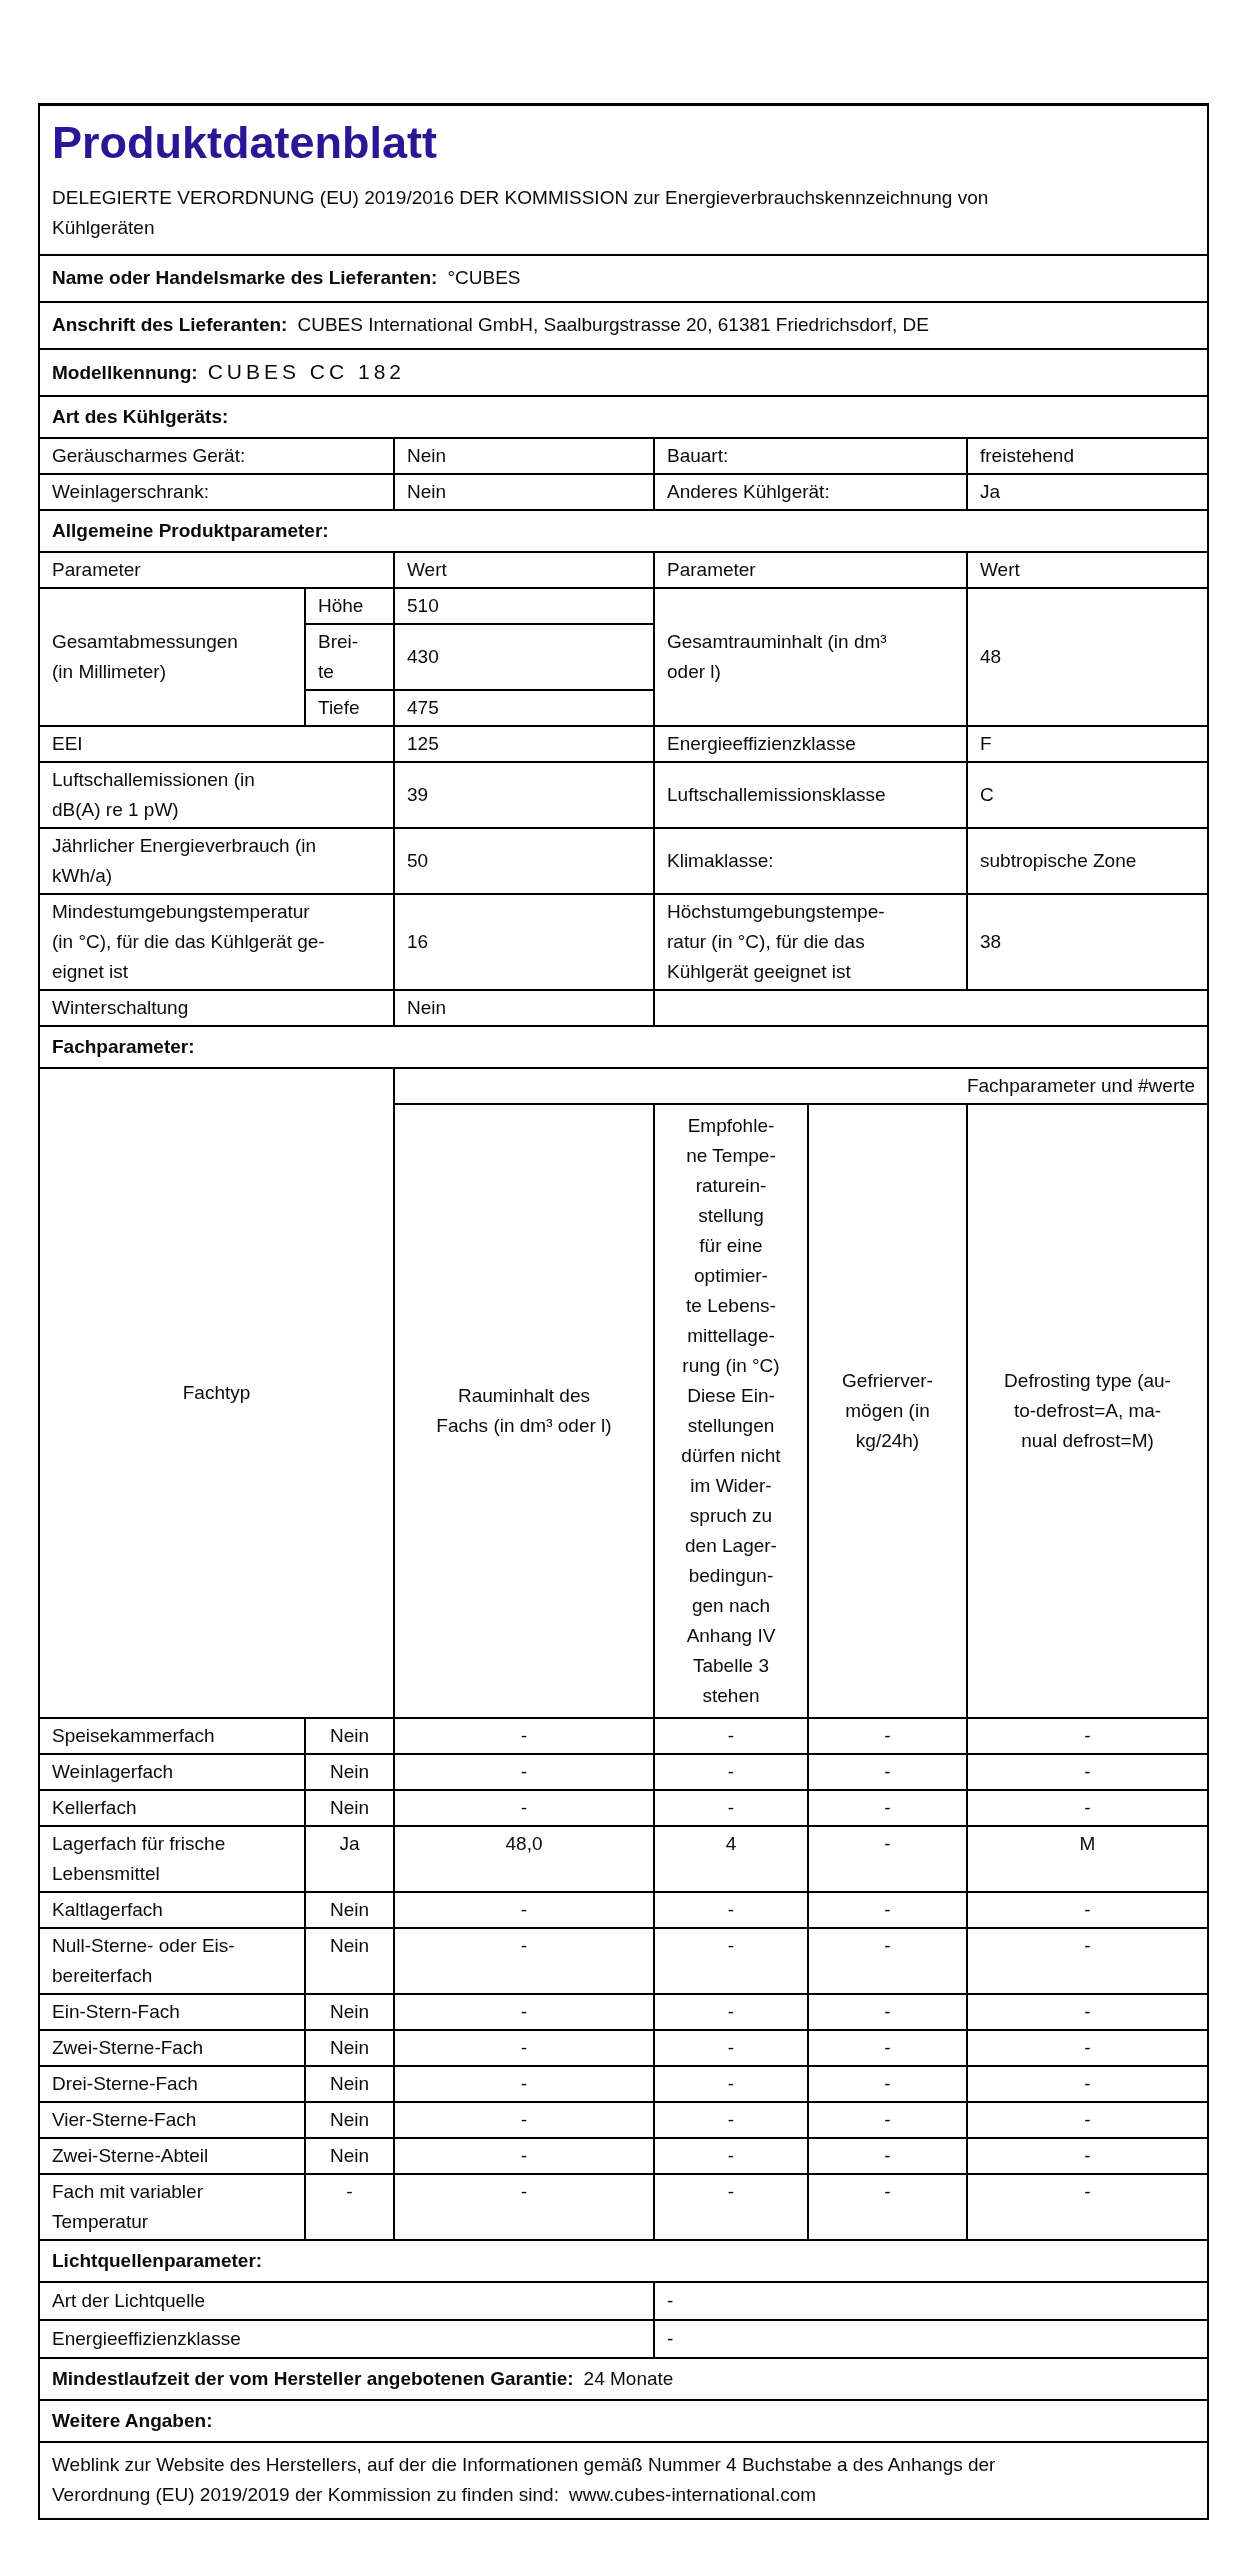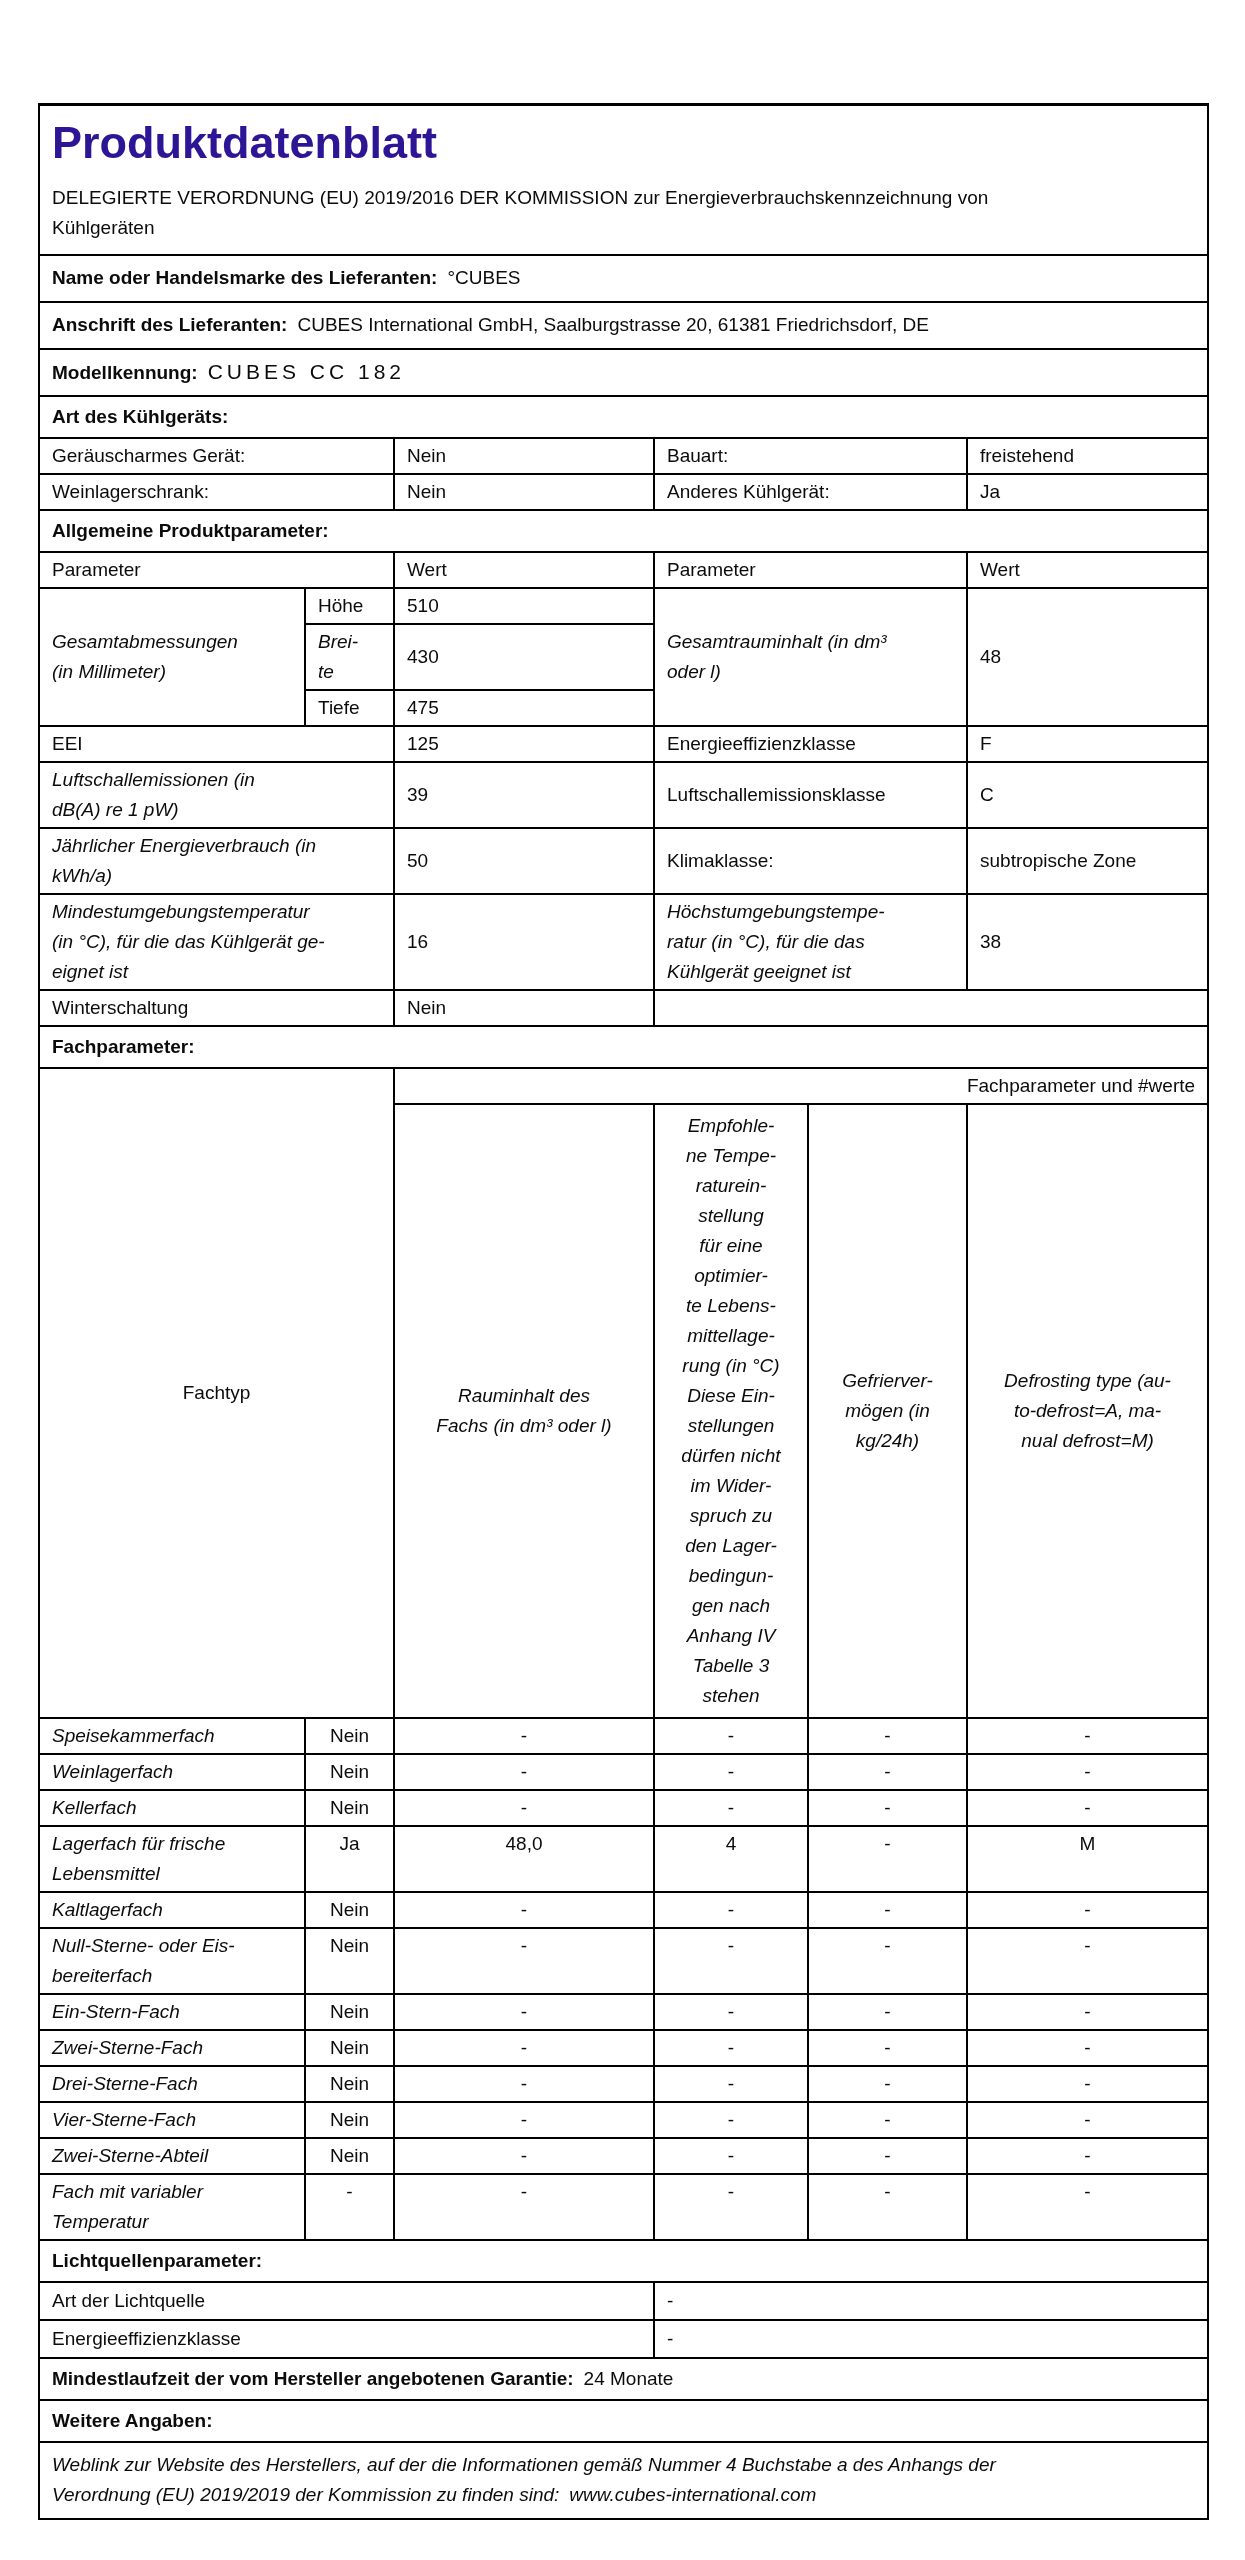--- a/index.html
+++ b/index.html
@@ -4,21 +4,21 @@
 <style>
   html,body{margin:0;padding:0;background:#fff;}
   .page{position:relative;width:1107px;height:2560px;background:#ffffff;
         font-family:"Liberation Sans","DejaVu Sans",sans-serif;color:#0b0b0b;margin-top:31px;}
   table.sheet{position:absolute;left:38px;top:72px;width:1169px;
         border-collapse:collapse;table-layout:fixed;background:#fff;}
   table.sheet td{border:2px solid #000;padding:2px 12px;font-size:19px;
         line-height:30px;vertical-align:middle;overflow:hidden;}
   tr.outer-top td{border-top:3px solid #000;}
   .b{font-weight:bold;}
-  .prelines{white-space:pre-line;font-style:italic;}
+  .prelines{white-space:pre-line;}
   .center{text-align:center;padding-left:4px;padding-right:4px;}
   .title-cell{padding:16px 16px 14px 16px;}
   h1.doc-title{margin:0 0 14px 0;font-size:45px;line-height:52px;font-weight:bold;
         color:#2d1695;letter-spacing:0px;}
   p.reg{margin:0;font-size:19px;line-height:30px;white-space:pre-line;}
   .val{margin-left:10px;}
   .model-val{letter-spacing:4px;font-size:21px;}
   tr.rt{height:150px;}
   tr.rs{height:47px;}
   tr.rh{height:42px;padding-left:24px;}

